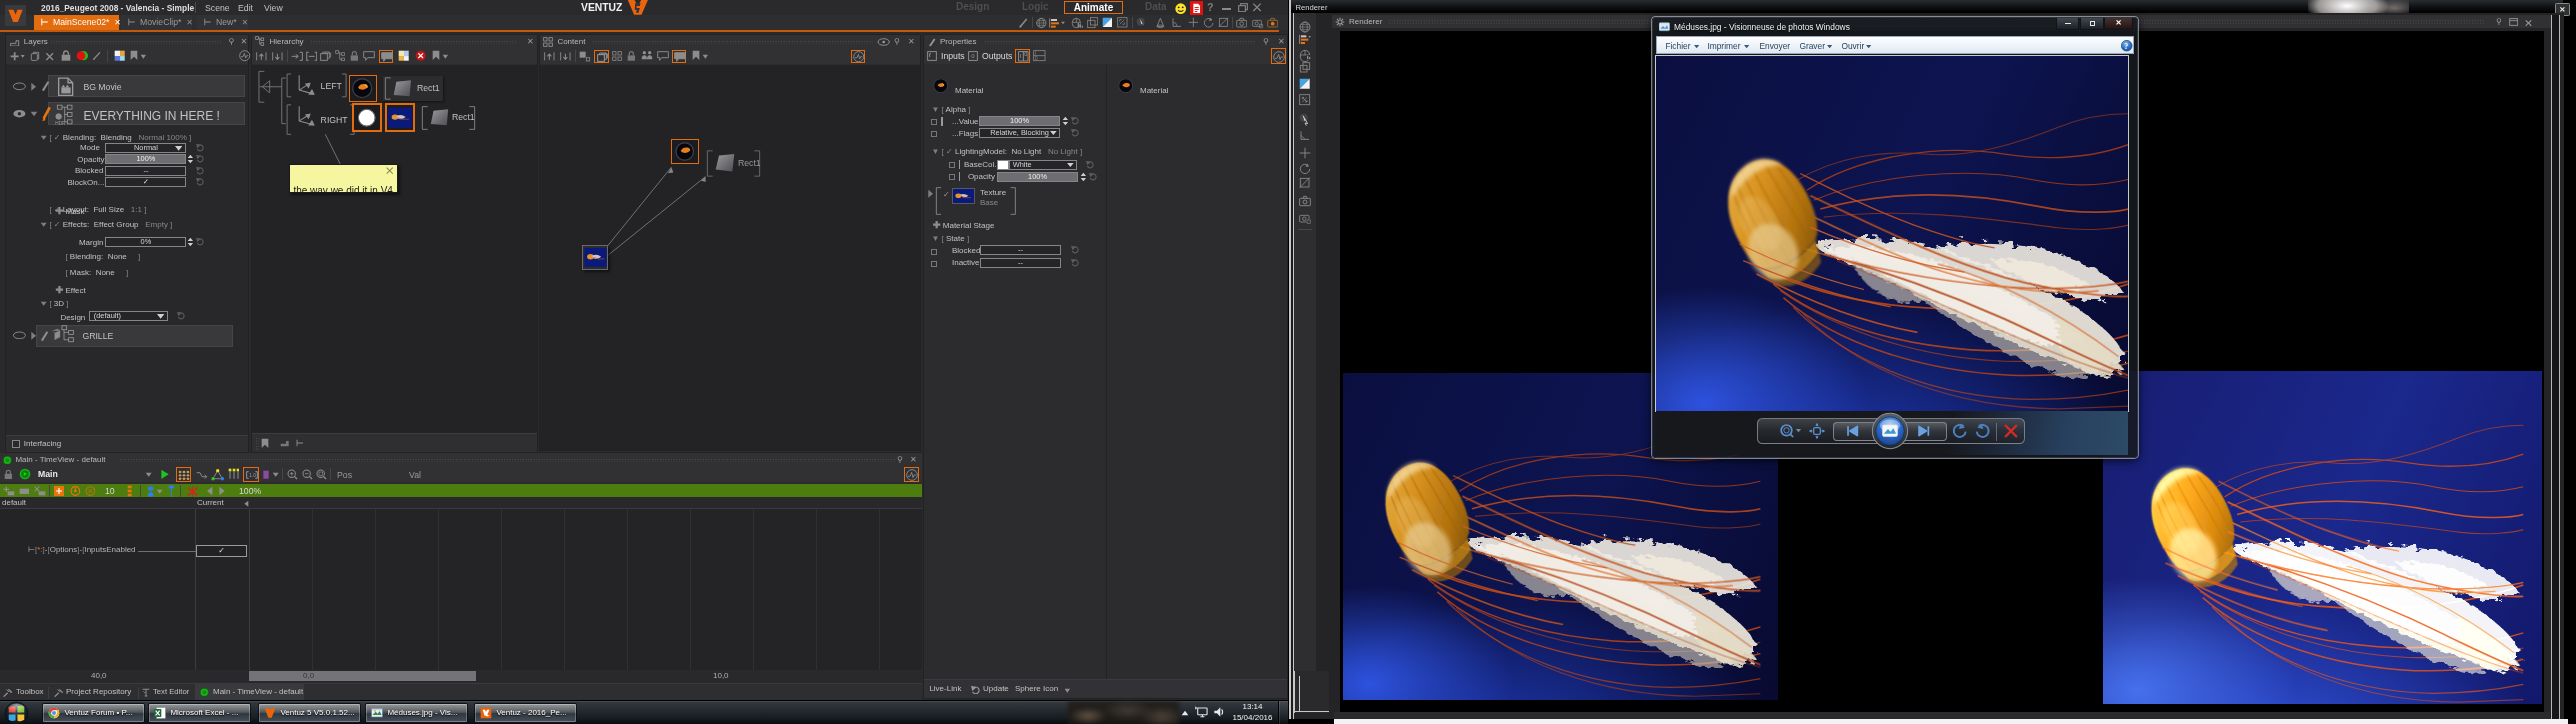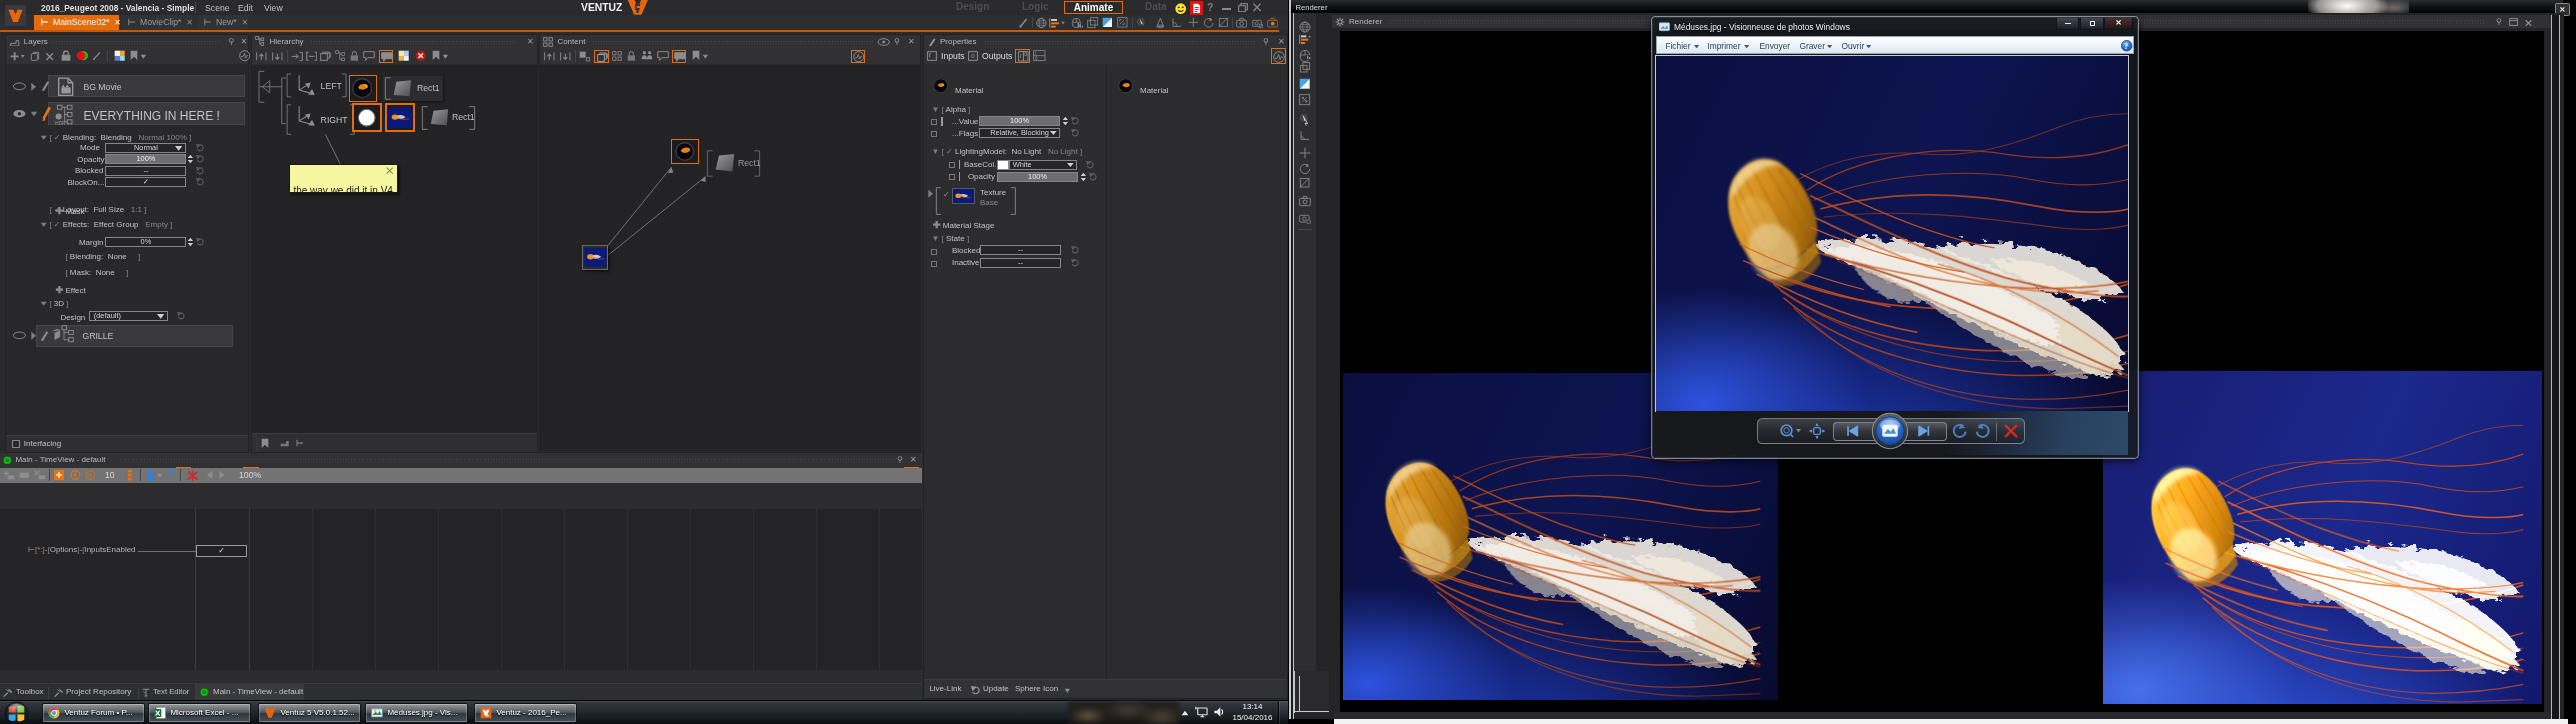--- a/index.html
+++ b/index.html
@@ -926,21 +926,21 @@
   <div class="a" style="left:337px;top:3.4px;font-size:8.7px;color:#9a9a9e">Pos</div>
   <div class="a" style="left:409px;top:3.4px;font-size:8.7px;color:#9a9a9e">Val</div>
   <div class="a obox" style="left:904px;top:0.7px;width:15.4px;height:14.8px">
             <svg style="position:absolute;left:1.3px;top:1.3px" width="12" height="12" viewBox="0 0 18 18">
               <circle cx="9" cy="9" r="8" fill="none" stroke="#8d8d8d" stroke-width="1.4"></circle>
               <path d="M3 11 L6 11 L8.5 5 L10.5 13 L12 9 L15 9" fill="none" stroke="#8d8d8d" stroke-width="1.3"></path>
             </svg>
           </div>
  </div>
 
- <div class="a" style="left:0;top:15px;width:100%;height:14.8px;background:#737373">
+ <div class="a" style="left:0;top:31px;width:100%;height:14.8px;background:#4d7c0f">
   <svg class="a" style="left:2.7px;top:2px" width="12" height="10" viewBox="0 0 18 15">
             <path d="M1 5 L9 5 M5 1 L5 9" stroke="#8d8d8d" stroke-width="1.8"></path>
             <rect x="7" y="8" width="10" height="6" fill="#8d8d8d"></rect>
           </svg>
   <svg class="a" style="left:19px;top:4px" width="10.7" height="6.7" viewBox="0 0 16 10">
             <rect x="1" y="1" width="14" height="8" fill="#8d8d8d"></rect>
           </svg>
   <svg class="a" style="left:34px;top:2px" width="12" height="10" viewBox="0 0 18 15">
             <path d="M1 8 L8 1 M1 1 L8 8" stroke="#8d8d8d" stroke-width="1.6"></path>
             <rect x="7" y="8" width="10" height="6" fill="#8d8d8d"></rect>
@@ -984,39 +984,52 @@
           </svg>
   <svg class="a" style="left:205px;top:2px" width="8.7" height="10" viewBox="0 0 13 15">
             <path d="M11 1 L3 7.5 L11 14 Z" fill="#8d8d8d"></path>
           </svg>
   <svg class="a" style="left:218px;top:2px" width="8.7" height="10" viewBox="0 0 13 15">
             <path d="M2 1 L10 7.5 L2 14 Z" fill="#8d8d8d"></path>
           </svg>
   <div class="a" style="left:239px;top:2px;font-size:8.7px;color:#d8d8d8">100%</div>
  </div>
 
+ <div class="a" style="left:0;top:44px;width:100%;height:12px;background:#29292c;border-bottom:0.7px solid #3a3a3e">
+  <div class="a" style="left:2px;top:1.3px;font-size:8px;color:#c2c2c2">default</div>
+  <div class="a" style="left:197px;top:1.3px;font-size:8px;color:#c2c2c2">Current</div>
+  <svg class="a" style="left:243px;top:2.7px" width="6" height="7.4" viewBox="0 0 9 11">
+            <path d="M8 1 L2 5.5 L8 10 Z" fill="#8d8d8d"></path>
+          </svg>
+ </div>
 
  <div class="a" style="left:0;top:56px;width:100%;height:161px;background:#242427">
   <div class="vline" style="left:195px;top:0;height:161px"></div>
   <div class="vline" style="left:249px;top:0;height:161px"></div>
   <div class="vline" style="left:312px;top:0;height:161px;opacity:.5"></div>
   <div class="vline" style="left:375px;top:0;height:161px;opacity:.5"></div>
   <div class="vline" style="left:438px;top:0;height:161px;opacity:.5"></div>
   <div class="vline" style="left:501px;top:0;height:161px;opacity:.5"></div>
   <div class="vline" style="left:564px;top:0;height:161px;opacity:.5"></div>
   <div class="vline" style="left:627px;top:0;height:161px;opacity:.5"></div>
   <div class="vline" style="left:690px;top:0;height:161px;opacity:.5"></div>
   <div class="vline" style="left:753px;top:0;height:161px;opacity:.5"></div>
   <div class="vline" style="left:816px;top:0;height:161px;opacity:.5"></div>
   <div class="vline" style="left:879px;top:0;height:161px;opacity:.5"></div>
   <div class="a" style="left:28px;top:36px;font-size:8px;color:#b5b5b5">⊢<span class="gt">[</span><span style="color:#e8740e">*:</span><span class="gt">]</span>-<span class="gt">[</span>Options<span class="gt">]</span>-<span class="gt">[</span>InputsEnabled</div>
   <div class="a" style="left:138px;top:42px;width:58px;height:0.7px;background:#6e6e72"></div>
   <div class="a" style="left:196px;top:36px;width:51px;height:12px;background:#222225;border:0.7px solid #9a9a9e;color:#e0e0e0;font-size:8px;text-align:center;line-height:10.7px">✓</div>
  </div>
 
+ <div class="a" style="left:0;top:217px;width:100%;height:12px;background:#29292c">
+  <div class="a" style="left:91px;top:1.3px;font-size:8px;color:#b2b2b2">40,0</div>
+  <div class="a" style="left:249px;top:1.3px;width:227px;height:9.4px;background:#747478"></div>
+  <div class="a" style="left:303px;top:1.3px;font-size:8px;color:#35353a">0,0</div>
+  <div class="a" style="left:713px;top:1.3px;font-size:8px;color:#b2b2b2">10,0</div>
+ </div>
 </div>
 
 <div class="a" style="left:0;top:683px;width:922px;height:17.4px;background:#2e2e31;border-top:0.7px solid #3a3a3e">
   <svg class="a" style="left:3.4px;top:4px" width="10" height="9.4" viewBox="0 0 15 14">
           <path d="M1 13 L7 7 M8 2 L13 7" stroke="#8d8d8d" stroke-width="2"></path>
           <path d="M5 2 L9 6 M9 2 L13 6" stroke="#8d8d8d" stroke-width="1.3"></path>
         </svg>
   <div class="lbl" style="left:16px;top:3.4px">Toolbox</div>
   <div class="a" style="left:48px;top:2.7px;width:0.7px;height:12px;background:#3e3e42"></div>
   <svg class="a" style="left:54px;top:4px" width="10" height="9.4" viewBox="0 0 15 14">

